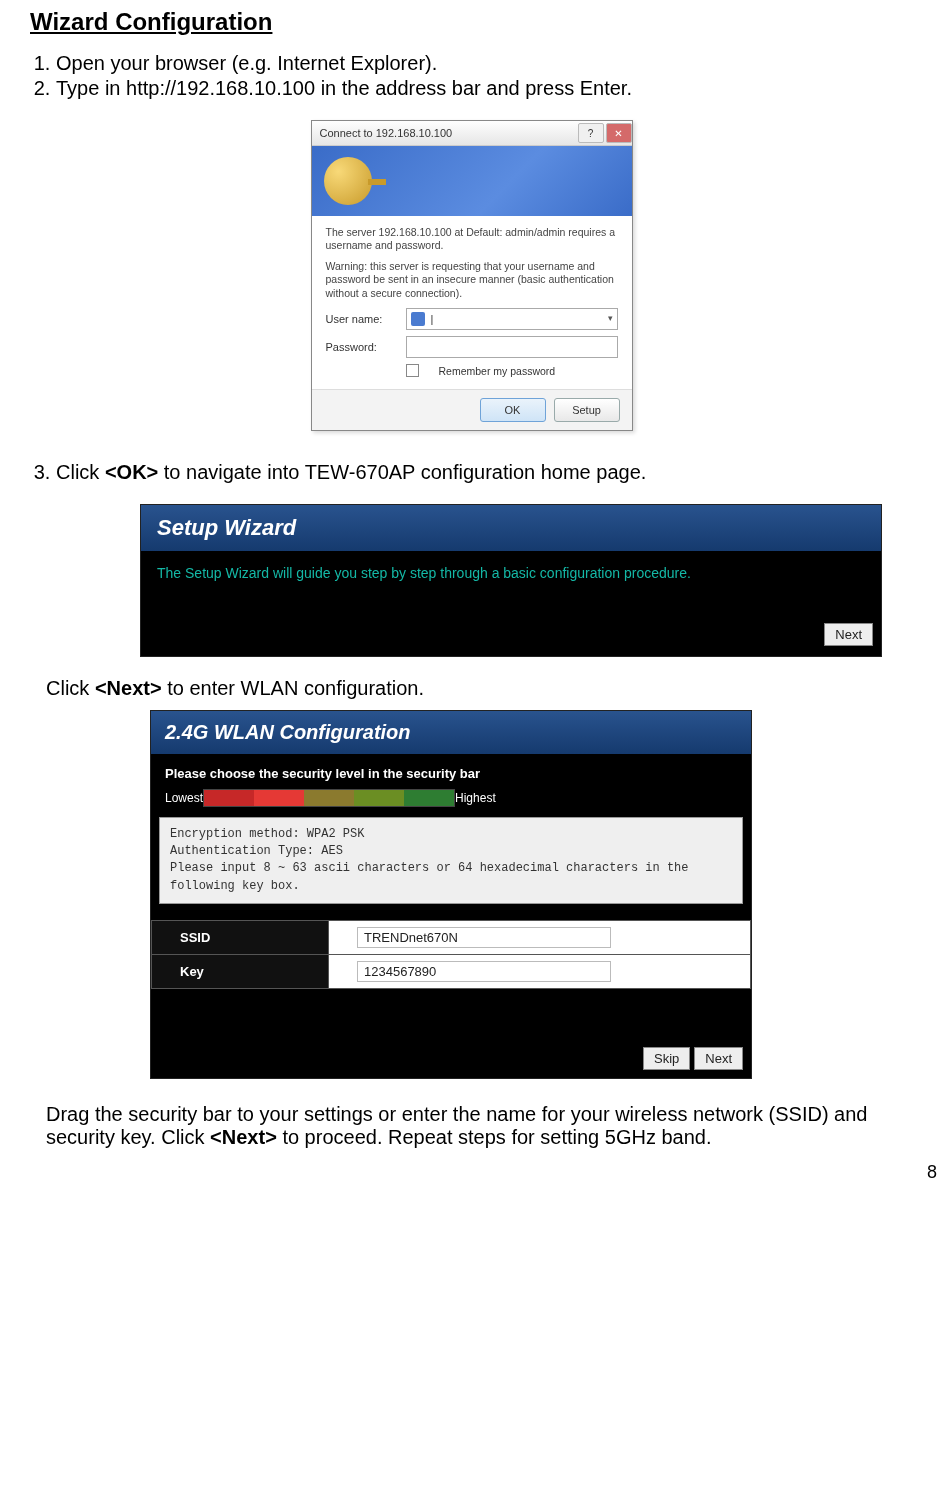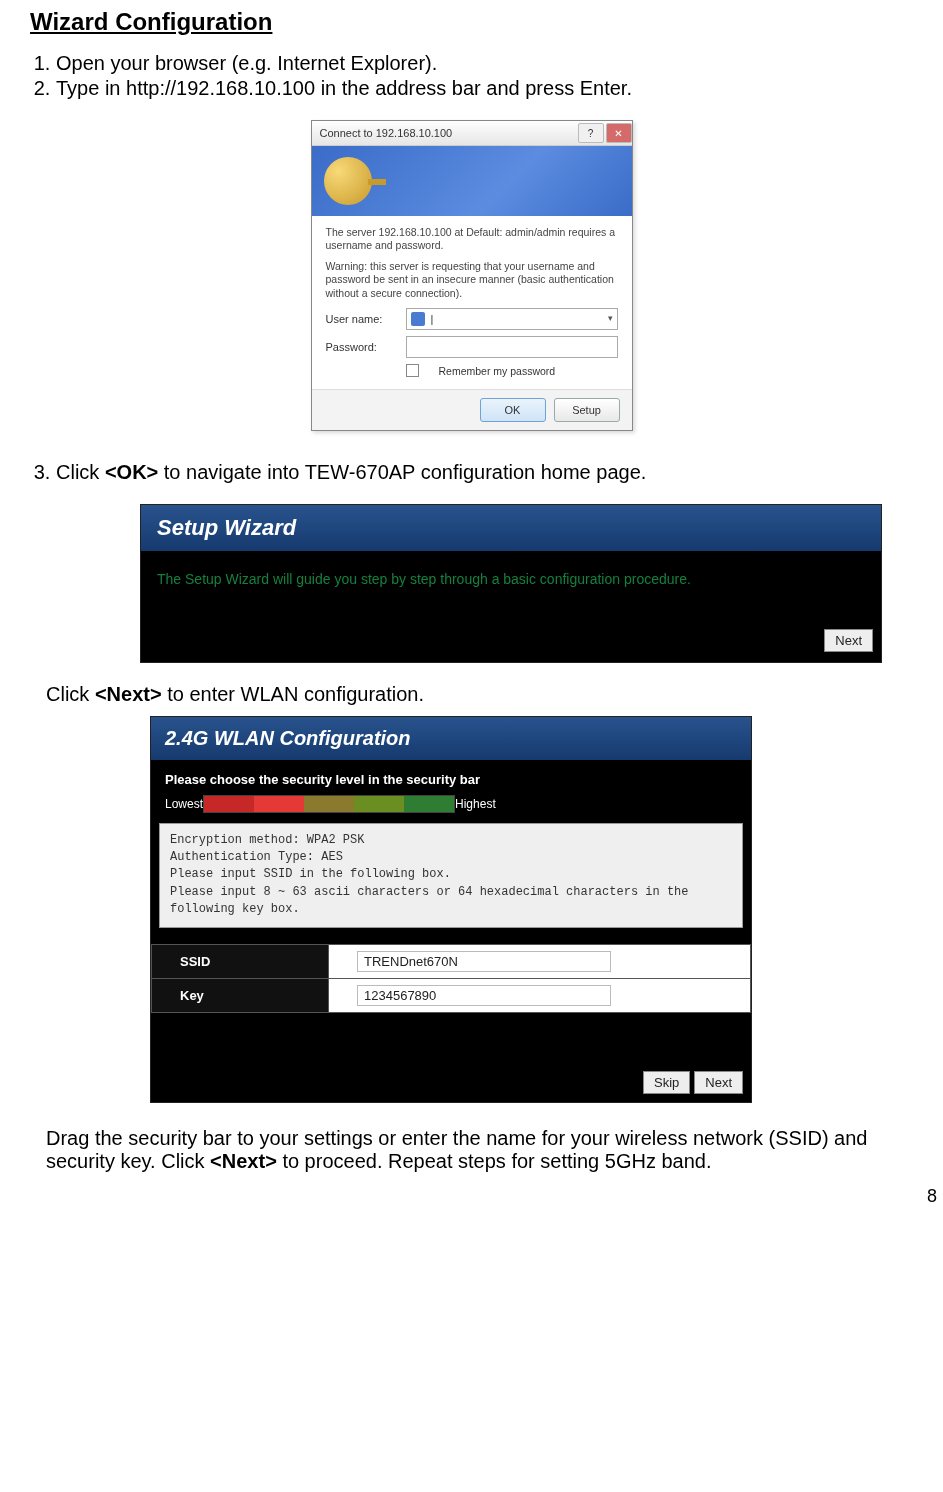--- a/index.html
+++ b/index.html
@@ -106,21 +106,21 @@
     margin: 20px 0 20px 110px;
     background: #000;
     border: 1px solid #222;
     font-family: Arial, sans-serif;
   }
   .wiz-header {
     background: linear-gradient(to bottom,#29538e,#153a6e);
     color:#fff; font-size:22px; font-weight:bold; font-style:italic;
     padding:10px 16px;
   }
-  .wiz-body { color:#15803d; font-size:14px; padding: 14px 16px 18px 16px; min-height:40px;margin-top:6px;}
+  .wiz-body { color:#14b8a6; font-size:14px; padding: 14px 16px 18px 16px; min-height:40px;}
   .wiz-actions { display:flex; justify-content:flex-end; padding: 0 8px 10px 0; gap:4px;}
   .wiz-actions .btn {
     background:#eee; border:1px solid #888; color:#222;
     font-size:13px; padding:3px 10px;
   }
 
   
   .wlan-panel {
     width: 600px;
     margin: 6px 0 24px 120px;
@@ -246,21 +246,20 @@
       <div class="sec-seg s2"></div>
       <div class="sec-seg s3"></div>
       <div class="sec-seg s4"></div>
       <div class="sec-seg s5"></div>
     </div>
     <span>Highest</span>
   </div>
   <div class="wlan-info">
     <div>Encryption method: WPA2 PSK</div>
     <div>Authentication Type: AES</div>
-    <div>Please input SSID in the following box.</div>
     <div>Please input 8 ~ 63 ascii characters or 64 hexadecimal characters in the following key box.</div>
   </div>
   <table class="wlan-table">
     <tbody>
         <tr>
       <td class="label">SSID</td>
       <td class="val">
             <div class="txt">TRENDnet670N</div>
           </td>
     </tr>

